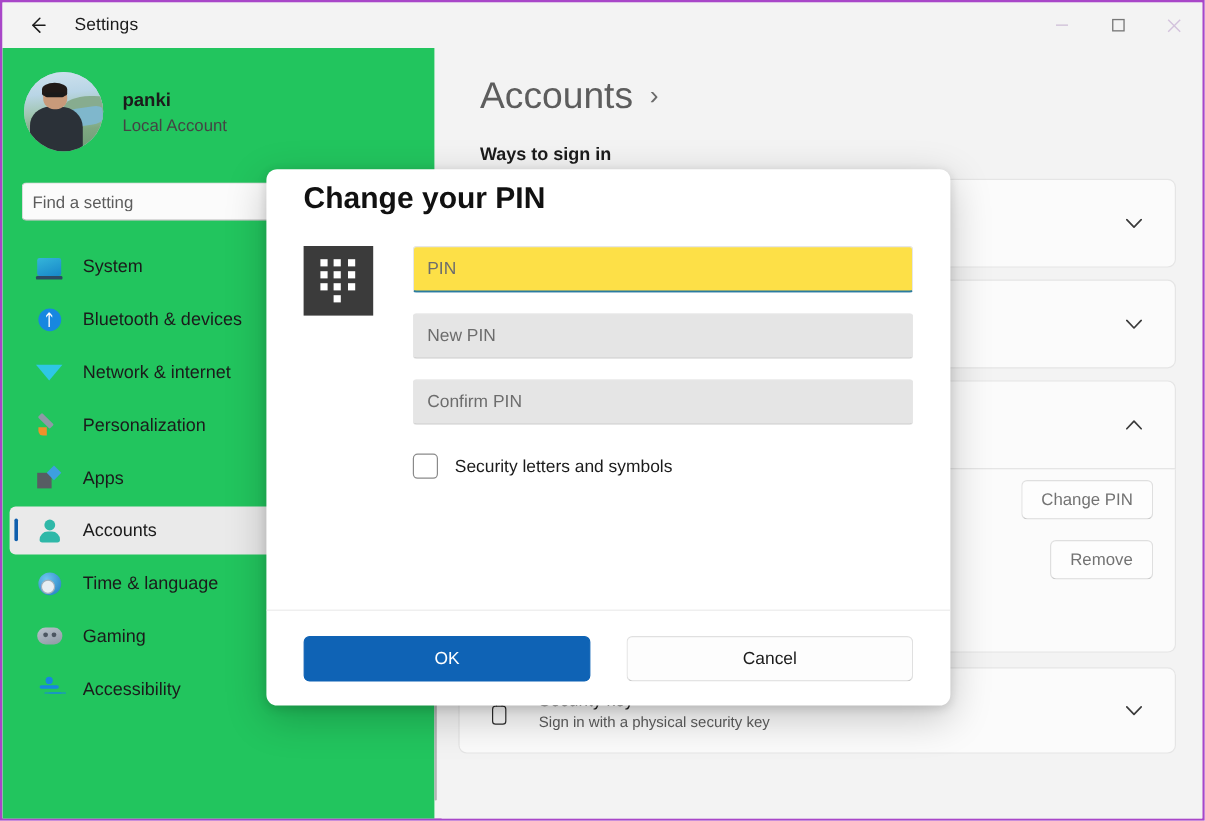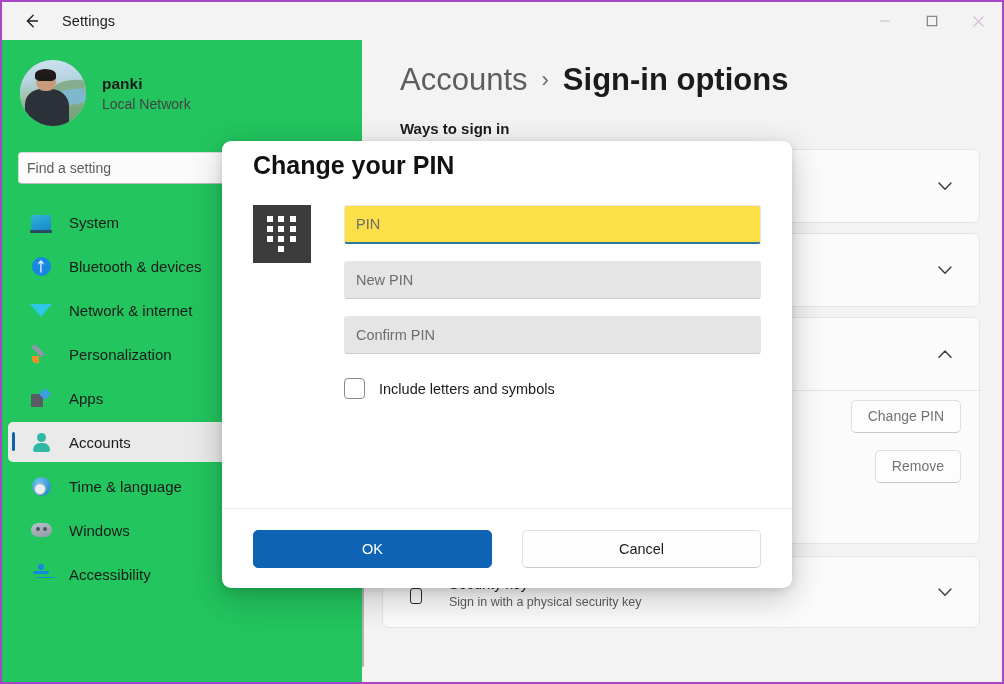--- a/index.html
+++ b/index.html
@@ -374,21 +374,21 @@
         <div class="sky"></div>
           <div class="hill"></div>
           <div class="water"></div>
         <div class="body"></div>
           <div class="head"></div>
         <div class="hair"></div>
           <div class="glasses"></div>
       </div>
       <div id="profile-text">
         <div id="profile-name">panki</div>
-        <div id="profile-sub">Local Network</div>
+        <div id="profile-sub">Local Account</div>
       </div>
     </div>
 
     <div id="searchbox">
       <input id="search-input" type="text" placeholder="Find a setting" style="">
     </div>
 
     <div id="navlist">
 
       <div class="navitem">
@@ -437,40 +437,39 @@
         <span class="navicon">
             <span class="ic-time"></span>
           </span>
         <span class="navlabel">Time &amp; language</span>
       </div>
 
       <div class="navitem">
         <span class="navicon">
             <span class="ic-game"></span>
           </span>
-        <span class="navlabel">Windows</span>
+        <span class="navlabel">Gaming</span>
       </div>
 
       <div class="navitem">
         <span class="navicon">
             <span class="ic-acs"></span>
           </span>
         <span class="navlabel">Accessibility</span>
       </div>
     </div>
   </div>
 
   <div id="sb-scrollbar"></div>
 
   <div id="main">
 
     <div id="breadcrumb">
       <span id="bc-parent">Accounts</span>
       <span id="bc-sep">›</span>
-      <span id="bc-current">Sign-in options</span>
     </div>
 
     <div id="section-heading">Ways to sign in</div>
 
     <div class="card" style="margin-top:12px;">
       <div class="card-main">
         <div class="card-title"></div>
         <div class="card-sub"></div>
       </div>
       <div class="chev">
@@ -556,21 +555,21 @@
         </div>
       </div>
 
       <div id="fields">
         <input id="f1" class="fld focused" type="text" placeholder="PIN" style="">
         <input id="f2" class="fld" type="text" placeholder="New PIN" style="">
         <input id="f3" class="fld" type="text" placeholder="Confirm PIN" style="">
 
         <div id="checkrow">
           <span id="checkbox"></span>
-          <span id="checklabel">Include letters and symbols</span>
+          <span id="checklabel">Security letters and symbols</span>
         </div>
       </div>
     </div>
 
     <div id="dlg-footer">
       <button id="ok-btn">OK</button>
       <button id="cancel-btn">Cancel</button>
     </div>
   </div>
 

